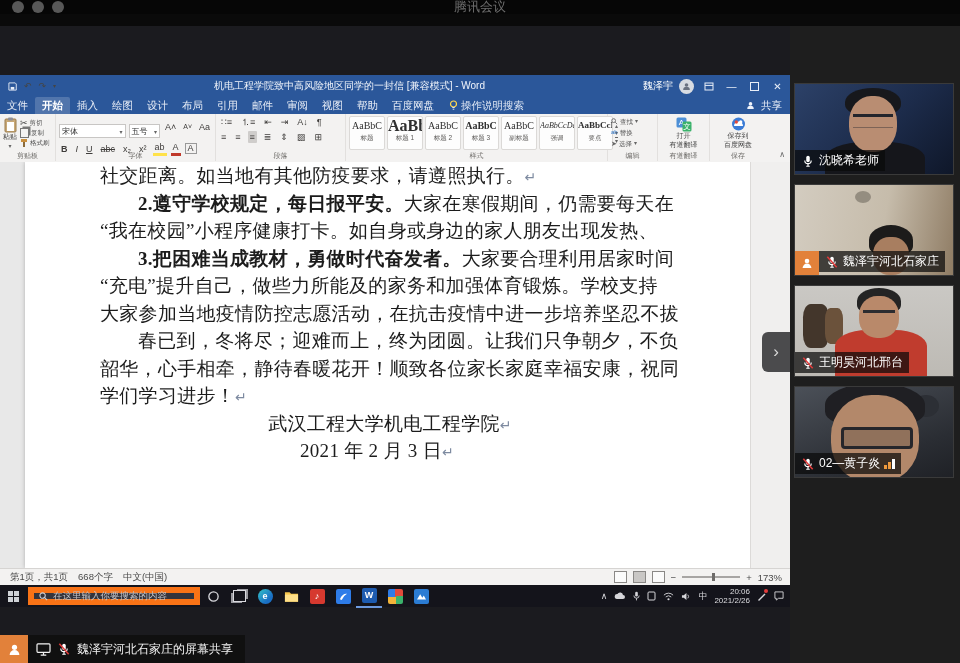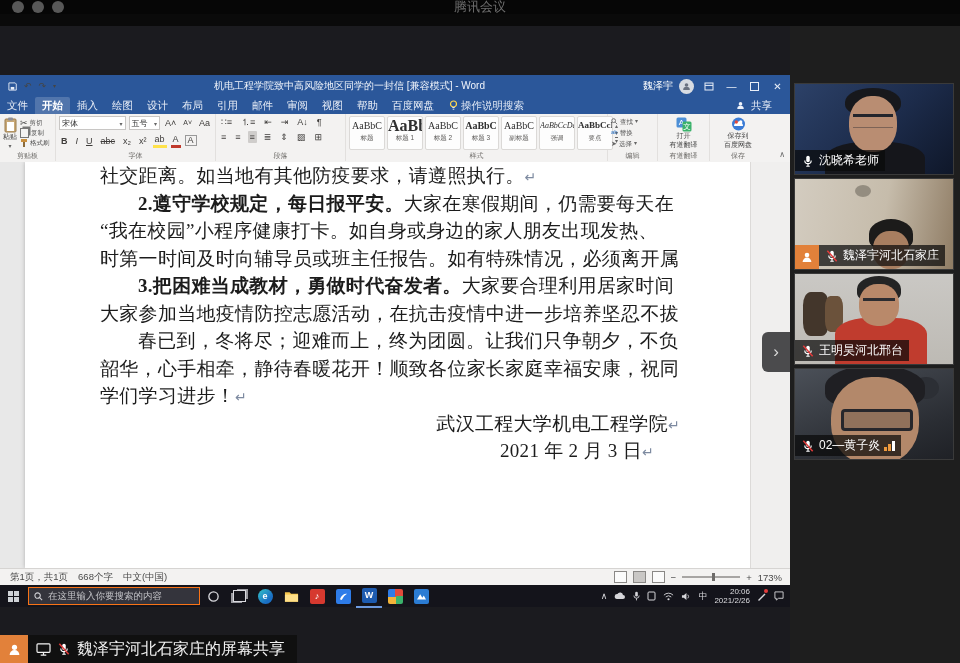--- a/index.html
+++ b/index.html
@@ -25,48 +25,48 @@
   .w-title{flex:1;text-align:center;font-size:10px;color:#f0f4fb;white-space:nowrap;overflow:hidden;}
   .w-right{display:flex;align-items:center;gap:6px;margin-right:4px;font-size:10px;}
   .avatar{width:15px;height:15px;border-radius:50%;background:#d8dce2;display:flex;align-items:center;justify-content:center;}
   .winbtn{width:17px;height:16px;display:flex;align-items:center;justify-content:center;font-size:10px;color:#e8eef8;}
   .restore-box{width:7px;height:7px;border:1px solid #e8eef8;display:inline-block;}
 
   .w-tabs{left:0;top:22px;width:790px;height:17px;background:#2b579a;display:flex;align-items:center;color:#e9eef7;font-size:10.5px;}
   .tab{padding:2px 7px;white-space:nowrap;}
   .tab.active{background:rgba(255,255,255,.18);border-radius:2px 2px 0 0;font-weight:bold;color:#fff;}
   .tellme{display:flex;align-items:center;gap:3px;margin-left:8px;color:#dfe7f4;}
-  .share-btn{margin-left:auto;margin-right:18px;display:flex;align-items:center;gap:6px;color:#eef2fa;}
+  .share-btn{margin-left:auto;margin-right:8px;display:flex;align-items:center;gap:6px;color:#eef2fa;}
 
   
   .w-ribbon{left:0;top:39px;width:790px;height:48px;background:#f3f2f1;border-bottom:1px solid #d6d4d2;display:flex;}
   .r-group{position:relative;height:47px;border-right:1px solid #e2e0de;padding:2px 3px 11px 3px;box-sizing:border-box;flex:none;}
   .r-label{position:absolute;bottom:0;left:0;right:0;text-align:center;font-size:7px;color:#6d6b68;}
   .mini{font-size:6.5px;color:#555;white-space:nowrap;line-height:10px;display:flex;align-items:center;gap:2px;}
   .gl{font-size:9px;color:#444;}
   .fmt{display:inline-block;font-size:9px;color:#3f3d3b;padding:0 2px;line-height:12px;}
   .fmt.sel{background:#cfcdcb;border-radius:1px;}
-  .fbox{background:#fff;border:1px solid #c8c6c4;font-size:8px;color:#333;padding:0 2px;height:12px;display:inline-flex;align-items:center;gap:2px;white-space:nowrap;}
+  .fbox{background:#fff;border:1px solid #c8c6c4;font-size:8px;color:#333;padding:0 2px;height:12px;display:inline-flex;align-items:center;gap:2px;white-space:nowrap;margin-top:8px;}
   .caret{font-size:6px;color:#666;}
   .chip{width:34px;height:32px;background:#fdfdfd;border:1px solid #dbd9d7;border-radius:2px;text-align:center;flex:none;}
   .chip .pv{font-family:"Liberation Serif",serif;font-size:10px;color:#2f2f2f;line-height:17px;white-space:nowrap;overflow:hidden;display:block;}
   .chip .nm{font-size:6.5px;color:#5a5856;display:block;line-height:8px;white-space:nowrap;overflow:hidden;}
   .chip.c1 .pv{font-weight:bold;font-size:16px;}
   .chip.c3 .pv{font-weight:bold;}
   .chip.c5 .pv{font-style:italic;font-size:8px;}
   .chip.c6 .pv{font-weight:bold;font-size:9px;}
   .bigbtn{display:flex;flex-direction:column;align-items:center;font-size:7px;color:#444;line-height:8.5px;padding-top:1px;}
 
   
   .w-doc{left:0;top:87px;width:790px;height:406px;background:#e8e8e8;overflow:hidden;}
   .page{position:absolute;left:25px;top:0;width:726px;height:406px;background:#fff;box-shadow:0 0 4px rgba(0,0,0,.25);}
   .doc-text{position:absolute;left:75px;right:35px;top:0;font-family:"Liberation Serif",serif;font-size:19px;color:#1c1c1c;}
   .doc-line{height:27.5px;line-height:27.5px;white-space:nowrap;letter-spacing:.3px;}
   .doc-line.ind{padding-left:38px;font-family:Liberation Serif, serif;}
-  .doc-line.right{text-align:right;}
+  .doc-line.right{text-align:center;}
   .doc-line[data-i="13"]{padding-right:36px;}
   .doc-line[data-i="14"]{padding-right:62px;}
   .doc-line b{font-weight:bold;}
   .pmark{color:#7d8aa0;font-family:"Liberation Sans",sans-serif;font-size:14px;}
   .doc-scroll{position:absolute;right:0;top:0;width:39px;height:406px;background:#f0efee;border-left:1px solid #dcdad8;}
 
   
   .w-status{left:0;top:493px;width:790px;height:17px;background:#f3f2f1;border-top:1px solid #d6d4d2;display:flex;align-items:center;font-size:9.5px;color:#4a4a4a;box-sizing:border-box;}
   .w-status .seg{margin-left:10px;white-space:nowrap;}
   .st-right{margin-left:auto;display:flex;align-items:center;gap:6px;margin-right:8px;}
@@ -74,40 +74,40 @@
   .viewic.sel{background:#c9c7c5;}
   .zoom-slider{width:58px;height:2px;background:#a7a5a3;position:relative;}
   .zoom-slider .thumb{position:absolute;left:30px;top:-3px;width:3px;height:8px;background:#6d6b69;}
 
   
   .taskbar{left:0;top:585px;width:790px;height:22px;background:#14141b;display:flex;align-items:center;}
   .tb-item{height:22px;display:flex;align-items:center;justify-content:center;flex:none;}
   .start{width:26px;}
   .win-logo{display:grid;grid-template-columns:5px 5px;grid-template-rows:5px 5px;gap:1px;}
   .win-logo i{background:#cfd2d6;display:block;}
-  .tb-search{width:172px;height:18px;background:#34343c;border:1px solid #f97316;display:flex;align-items:center;gap:5px;padding:0 5px;box-sizing:border-box;margin-left:2px;}
+  .tb-search{width:172px;height:18px;background:#34343c;border:6px solid #f97316;display:flex;align-items:center;gap:5px;padding:0 5px;box-sizing:border-box;margin-left:2px;}
   .tb-search span{font-size:9.5px;color:#c2c2c6;white-space:nowrap;overflow:hidden;}
   .appic{width:26px;}
   .tile16{width:15px;height:15px;border-radius:2px;display:flex;align-items:center;justify-content:center;color:#fff;font-size:9px;font-weight:bold;}
   .tray{margin-left:auto;display:flex;align-items:center;gap:7px;padding-right:6px;}
   .tray .ic{color:#d6d6da;font-size:9px;display:flex;align-items:center;}
   .clock{color:#dcdcdf;font-size:8px;line-height:9px;text-align:right;}
 
   
   .share-banner{left:0;top:635px;height:28px;display:flex;align-items:stretch;}
   .sb-badge{width:28px;background:#e2813a;display:flex;align-items:center;justify-content:center;}
   .sb-bar{background:#101010;display:flex;align-items:center;gap:6px;padding:0 12px 0 8px;}
-  .sb-text{color:#f2f2f2;font-size:16px;white-space:nowrap;}
+  .sb-text{color:#f2f2f2;font-size:12px;white-space:nowrap;}
 
   
   .panel-toggle{left:762px;top:332px;width:28px;height:40px;background:#4b4b4d;border-radius:6px 0 0 6px;display:flex;align-items:center;justify-content:center;color:#d9d9d9;font-size:17px;}
 
   
   .tiles{position:absolute;left:794px;top:83px;width:160px;}
-  .tile{position:relative;width:158px;height:90px;border:1px solid #3a3a3a;margin-bottom:3px;overflow:hidden;background:#111;}
+  .tile{position:relative;width:158px;height:90px;border:1px solid #3a3a3a;margin-bottom:9px;overflow:hidden;background:#111;}
   .vid{position:absolute;inset:0;}
   .head,.hair,.body,.blobA,.blobB,.glasses{position:absolute;}
   
   .scene-0 .vid{background:linear-gradient(135deg,#2c4168 0%,#1c2b4a 55%,#0f1729 100%);}
   .scene-0 .head{left:54px;top:12px;width:48px;height:56px;border-radius:46%;background:#b98d72;}
   .scene-0 .hair{left:50px;top:4px;width:56px;height:28px;border-radius:50% 50% 40% 40%;background:#17181c;}
   .scene-0 .glasses{left:58px;top:30px;width:40px;height:10px;border-top:3px solid #23252c;border-bottom:1px solid rgba(35,37,44,.4);}
   .scene-0 .body{left:30px;top:58px;width:100px;height:40px;border-radius:40% 40% 0 0;background:#15161b;}
   
   .scene-1 .vid{background:linear-gradient(100deg,#d3ccc0 0%,#c6bcab 55%,#8f7c64 100%);}
@@ -402,22 +402,22 @@
         <span style="position:absolute;right:5px;bottom:3px;color:#666;font-size:8px;">∧</span>
       </div>
     </div>
 
     <div class="abs w-doc">
       <div class="page">
         <div class="doc-text" id="doc-slot">
             <div class="doc-line" data-i="0"><span>社交距离。如当地有其他防疫要求，请遵照执行。</span><span class="pmark">↵</span></div>
             <div class="doc-line ind" data-i="1"><b>2.遵守学校规定，每日报平安。</b><span>大家在寒假期间，仍需要每天在</span></div>
             <div class="doc-line" data-i="2"><span>“我在校园”小程序健康打卡。如自身或身边的家人朋友出现发热、</span></div>
-            <div class="doc-line" data-i="4"><span>时第一时间及时向辅导员或班主任报告。如有特殊情况，必须离开属</span></div>
             <div class="doc-line ind" data-i="6"><b>3.把困难当成教材，勇做时代奋发者。</b><span>大家要合理利用居家时间</span></div>
+            <div class="doc-line" data-i="7"><span>“充电”提升自己，做些力所能及的家务和加强体育锻炼。学校支持</span></div>
             <div class="doc-line" data-i="8"><span>大家参加当地疫情防控志愿活动，在抗击疫情中进一步培养坚忍不拔</span></div>
             <div class="doc-line ind" data-i="10"><span>春已到，冬将尽；迎难而上，终为团圆。让我们只争朝夕，不负</span></div>
             <div class="doc-line" data-i="11"><span>韶华，心手相牵，静待春暖花开！顺致各位家长家庭幸福安康，祝同</span></div>
             <div class="doc-line" data-i="12"><span>学们学习进步！</span><span class="pmark">↵</span></div>
             <div class="doc-line right" data-i="13"><span>武汉工程大学机电工程学院</span><span class="pmark">↵</span></div>
             <div class="doc-line right" data-i="14"><span>2021 年 2 月 3 日</span><span class="pmark">↵</span></div>
           </div>
       </div>
       <div class="doc-scroll"></div>
 

